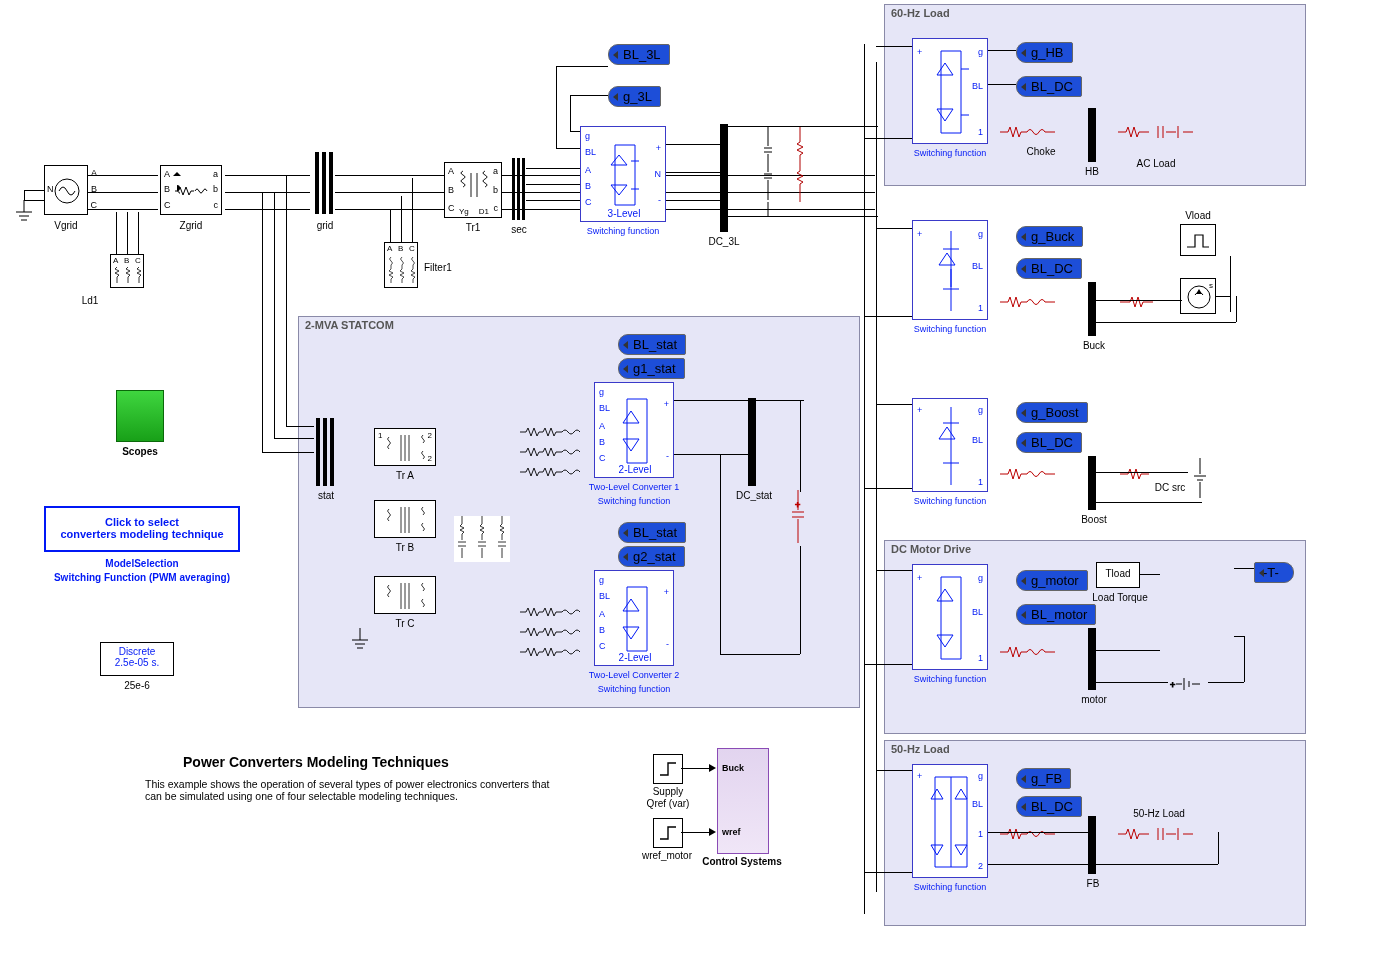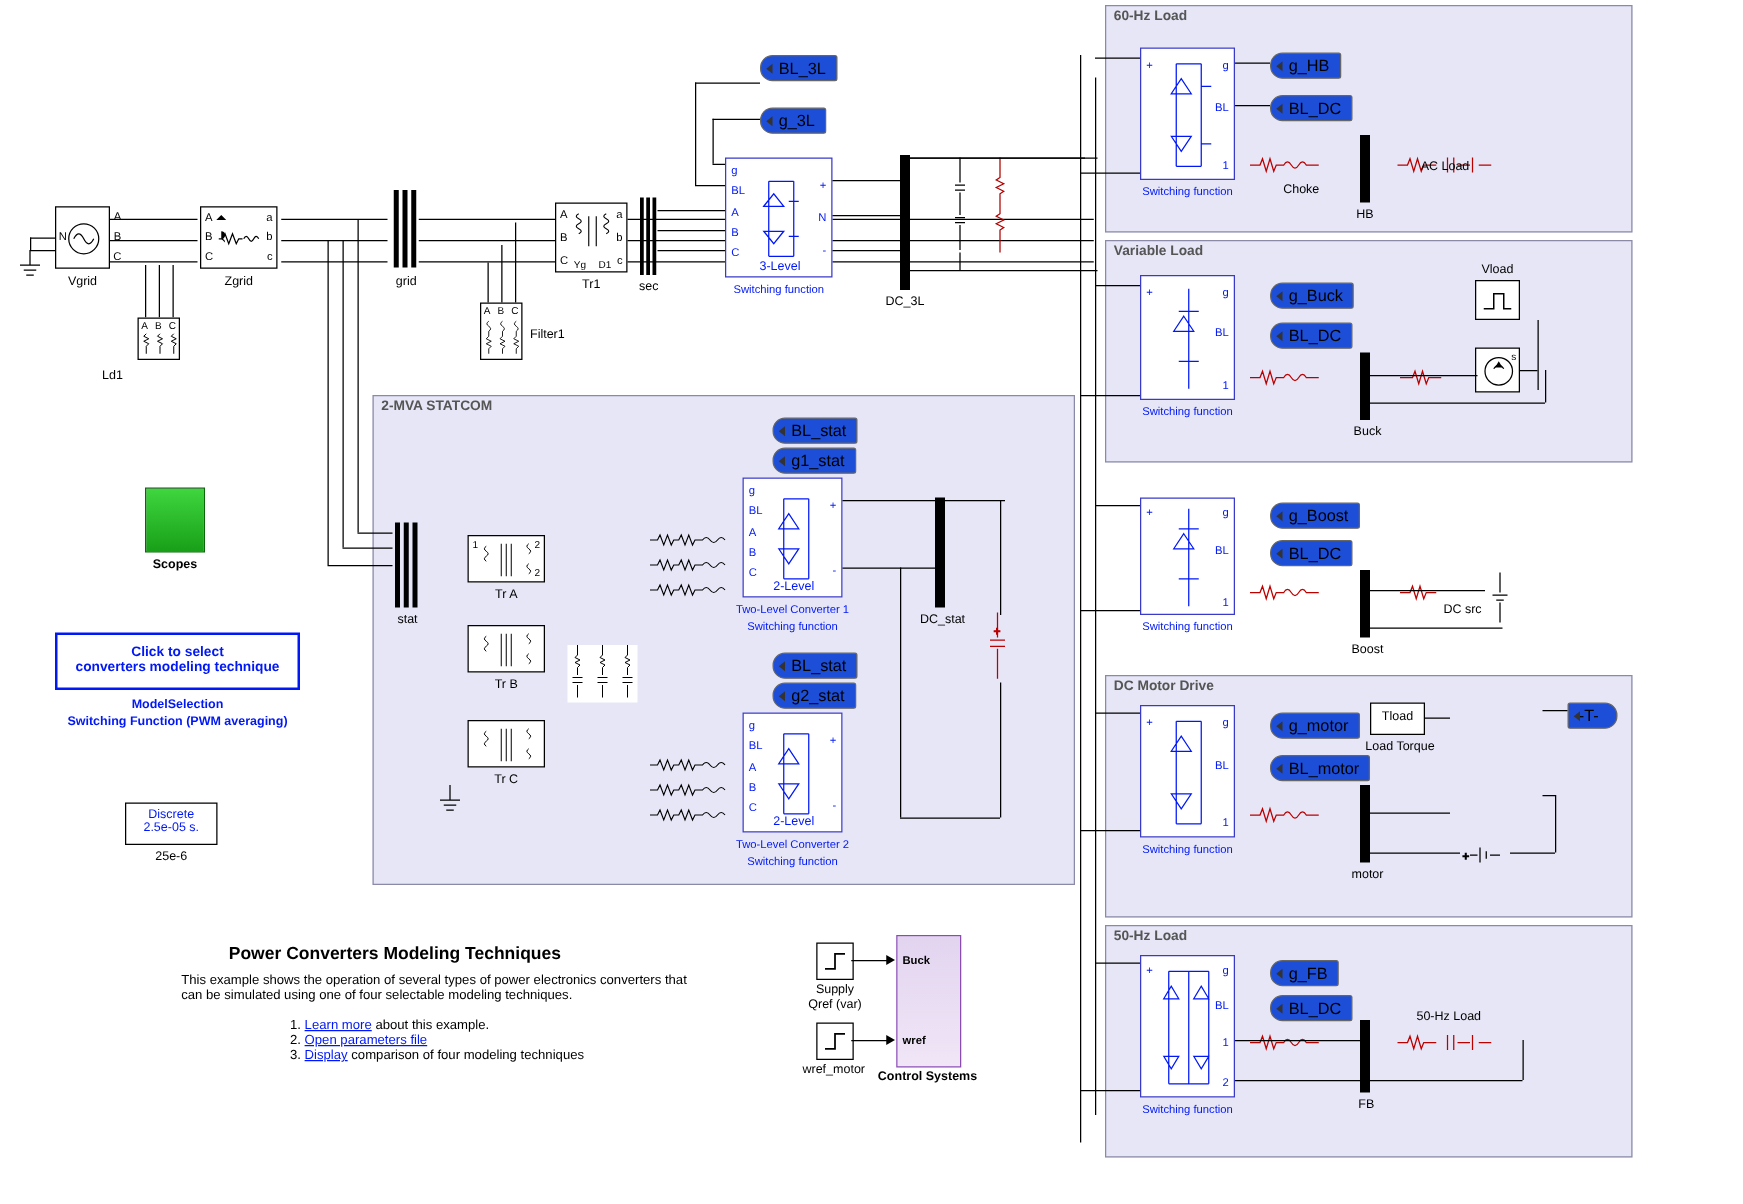--- a/index.html
+++ b/index.html
@@ -100,25 +100,20 @@
 <div class="lbl lbl-blue lbl-bold" style="left:14px;top:572px;width:256px">Switching Function (PWM averaging)</div>
 
 <div class="blk-plain" style="left:100px;top:642px;width:74px;height:34px;text-align:center;color:#0018f5;font-size:10px;padding-top:3px">
   <span>Discrete</span><br>
   <span>2.5e-05 s.</span>
 </div>
 <div class="lbl" style="left:100px;top:680px;width:74px">25e-6</div>
 
 <div class="lbl lbl-bold" style="left:183px;top:754px;font-size:14px;text-align:left">Power Converters Modeling Techniques</div>
 <div class="lbl" style="left:145px;top:778px;width:420px;text-align:left;white-space:normal;font-size:10.5px">This example shows the operation of several types of power electronics converters that can be simulated using one of four selectable modeling techniques.</div>
-<div style="position:absolute;left:232px;top:814px;font-size:10.5px">
-  1. <span class="txtlink">Learn more</span><span> about this example.</span><br>
-  2. <span class="txtlink">Open parameters file</span><br>
-  3. <span class="txtlink">Display</span><span> comparison of four modeling techniques</span>
-</div>
 
 
 <div style="position:absolute;left:312px;top:152px;width:24px;height:62px">
   <div style="position:absolute;left:3px;top:0;width:4px;height:62px;background:#000"></div>
   <div style="position:absolute;left:10px;top:0;width:4px;height:62px;background:#000"></div>
   <div style="position:absolute;left:17px;top:0;width:4px;height:62px;background:#000"></div>
 </div>
 <div class="lbl" style="left:305px;top:220px;width:40px">grid</div>
 
 <div class="blk-plain" style="left:384px;top:242px;width:34px;height:46px;font-size:8px">
@@ -374,25 +369,22 @@
 <div class="line lh" style="left:864px;top:138px;width:48px"></div>
 <svg style="left:1000px;top:120px" width="80" height="26">
       <path d="M0 12 h8 l2 -5 l3 10 l3 -10 l3 10 l2 -5 h6 q3 -5 6 0 q3 5 6 0 q3 -5 6 0 h10" stroke="#b00" fill="none"></path>
     </svg>
 <div class="lbl" style="left:1018px;top:146px;width:46px">Choke</div>
 <div style="position:absolute;left:1088px;top:108px;width:8px;height:54px;background:#000"></div>
 <div class="lbl" style="left:1074px;top:166px;width:36px">HB</div>
 <svg style="left:1118px;top:120px" width="90" height="26">
       <path d="M0 12 h8 l2 -5 l3 10 l3 -10 l3 10 l2 -5 h10 M40 6 v12 M45 6 v12 M48 12 h10 M60 6 v12 M65 12 h10" stroke="#b00" fill="none"></path>
     </svg>
-<div class="lbl" style="left:1128px;top:128px;width:56px">AC Load</div>
-
-<div class="panel" style="left:884px;top:192px;width:420px;height:176px">
-  <div class="panel-title">Variable Load</div>
-</div>
+<div class="lbl" style="left:1128px;top:158px;width:56px">AC Load</div>
+
 <div class="blk" style="left:912px;top:220px;width:76px;height:100px">
   <span class="portlbl" style="right:4px;top:8px">g</span>
   <span class="portlbl" style="right:4px;top:40px">BL</span>
   <span class="portlbl" style="right:4px;bottom:6px">1</span>
   <span class="portlbl" style="left:4px;top:8px">+</span>
   <svg width="76" height="100">
         <g class="converter-icon">
           <path d="M38 10 v80 M30 28 h16 M34 32 l8 12 l-16 0 z M30 68 h16 M38 48 v18"></path>
         </g>
       </svg>

